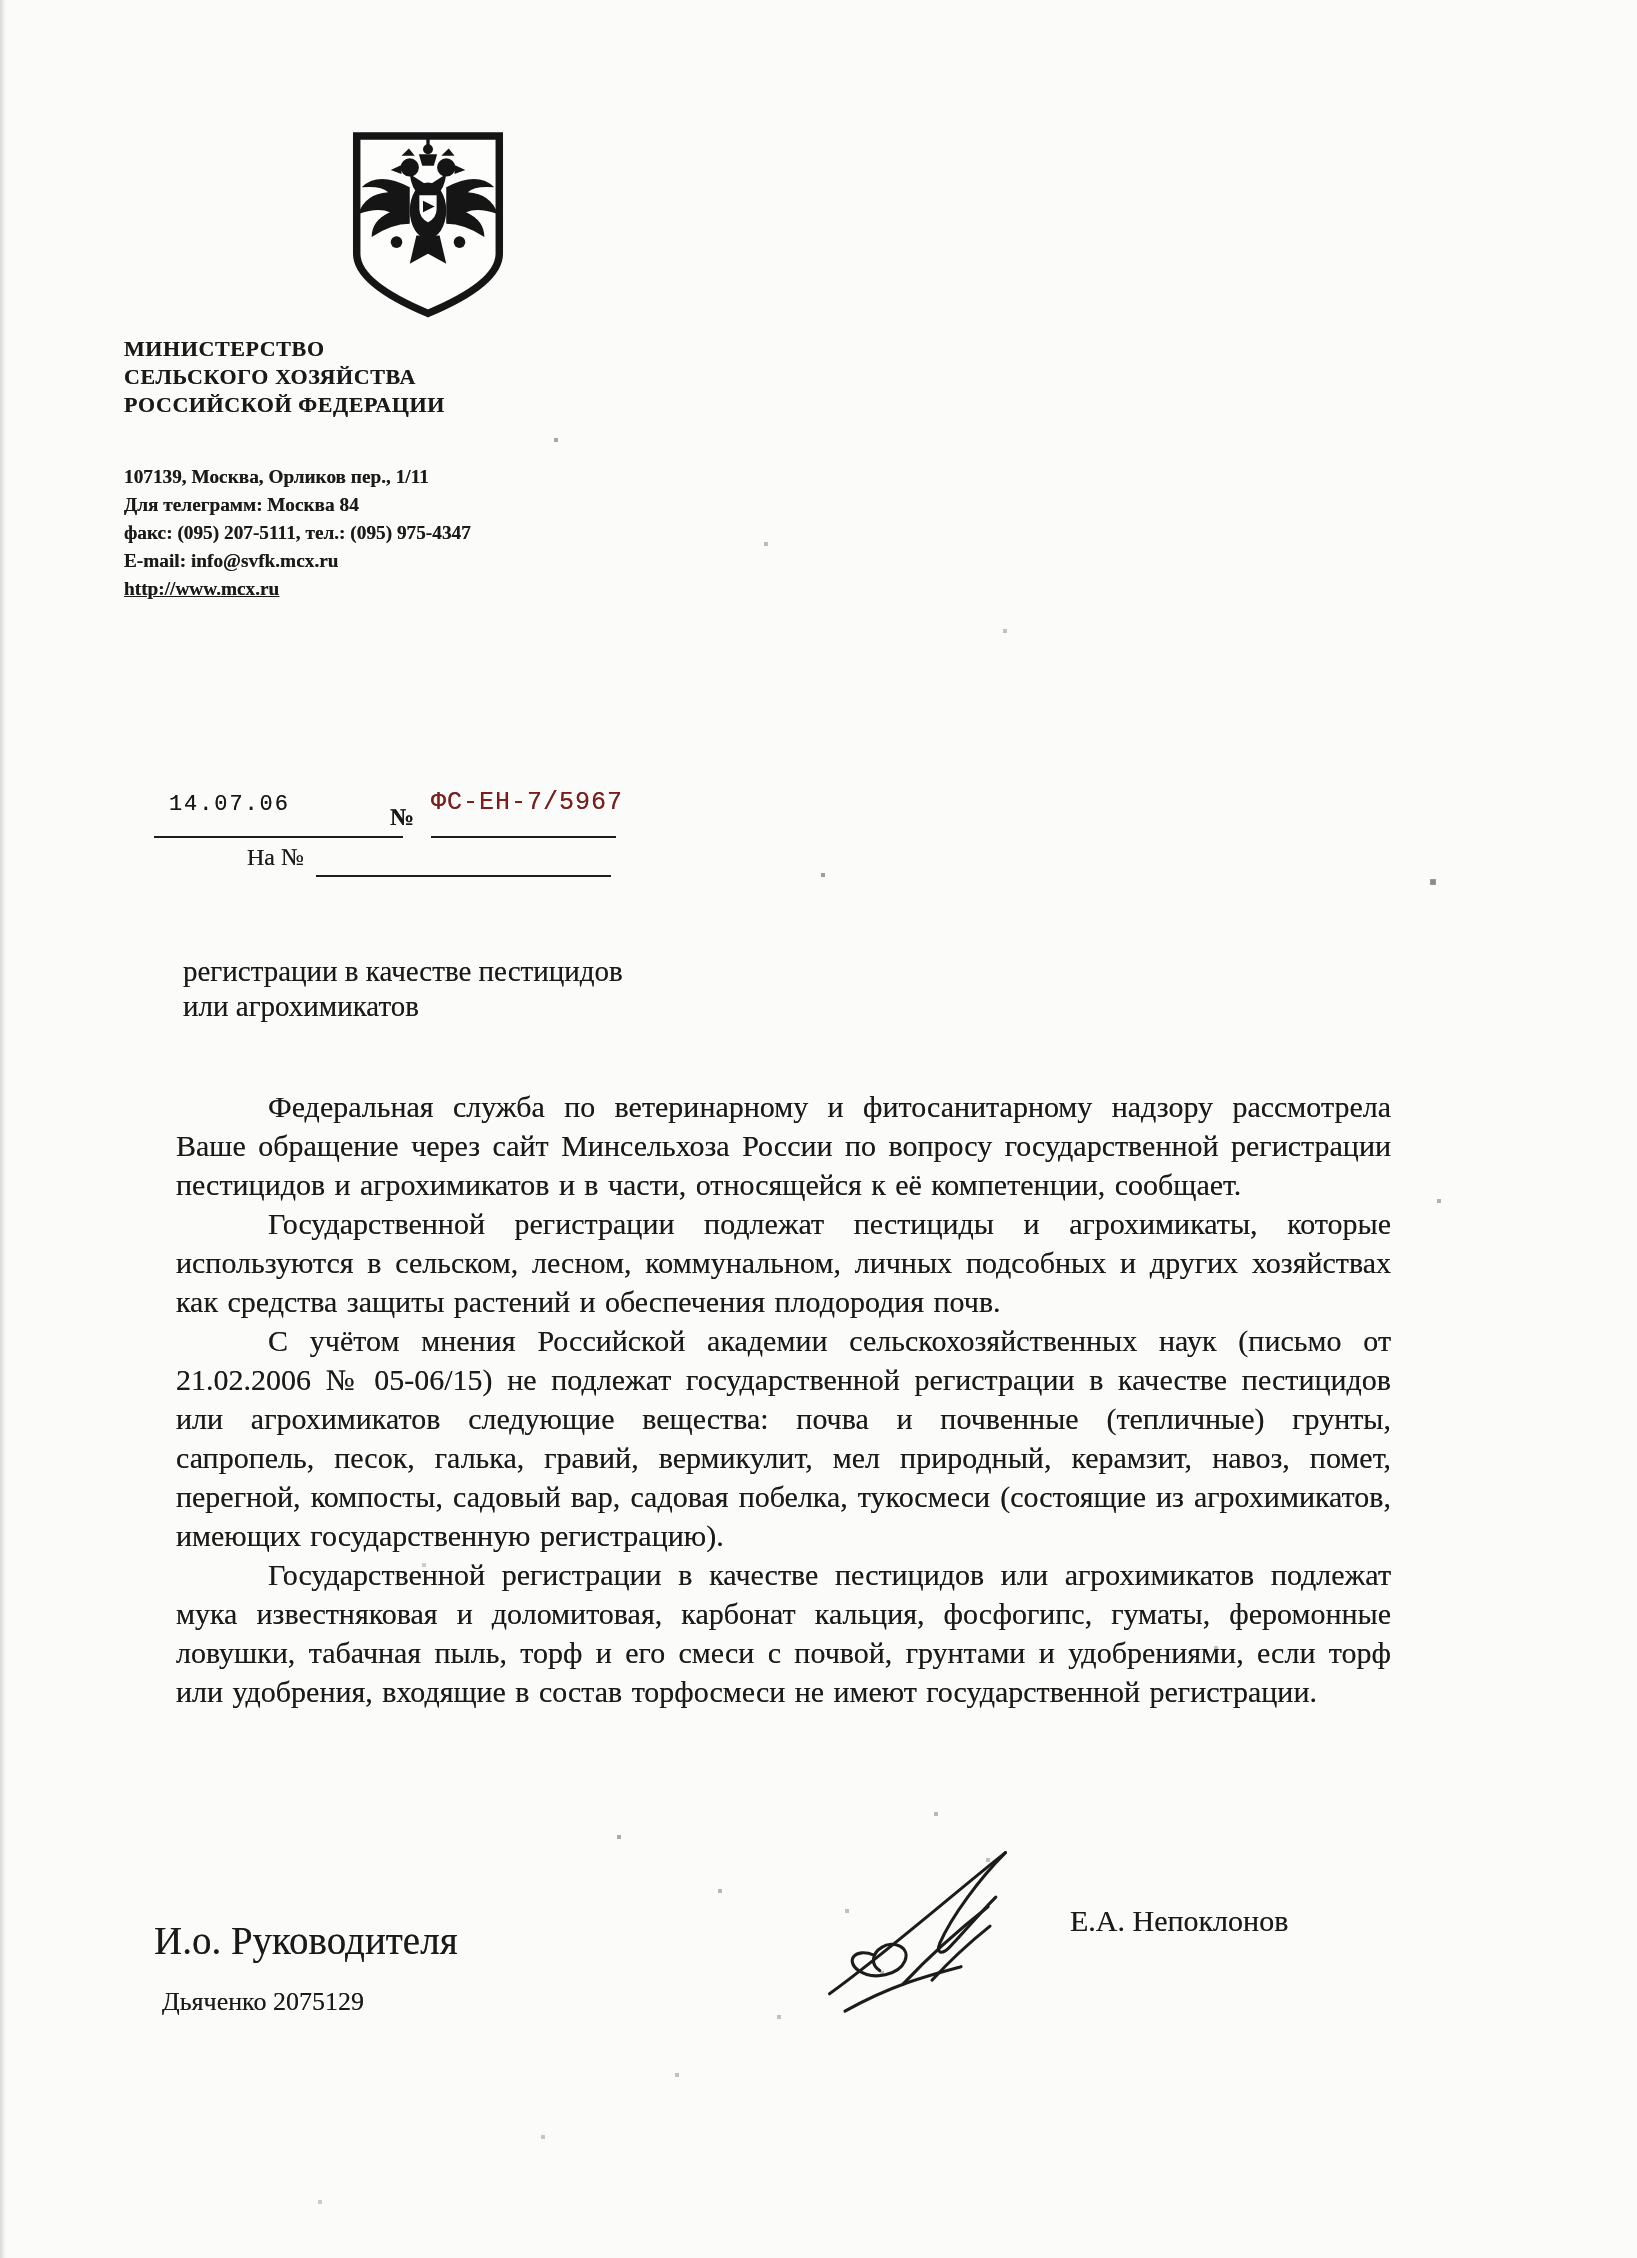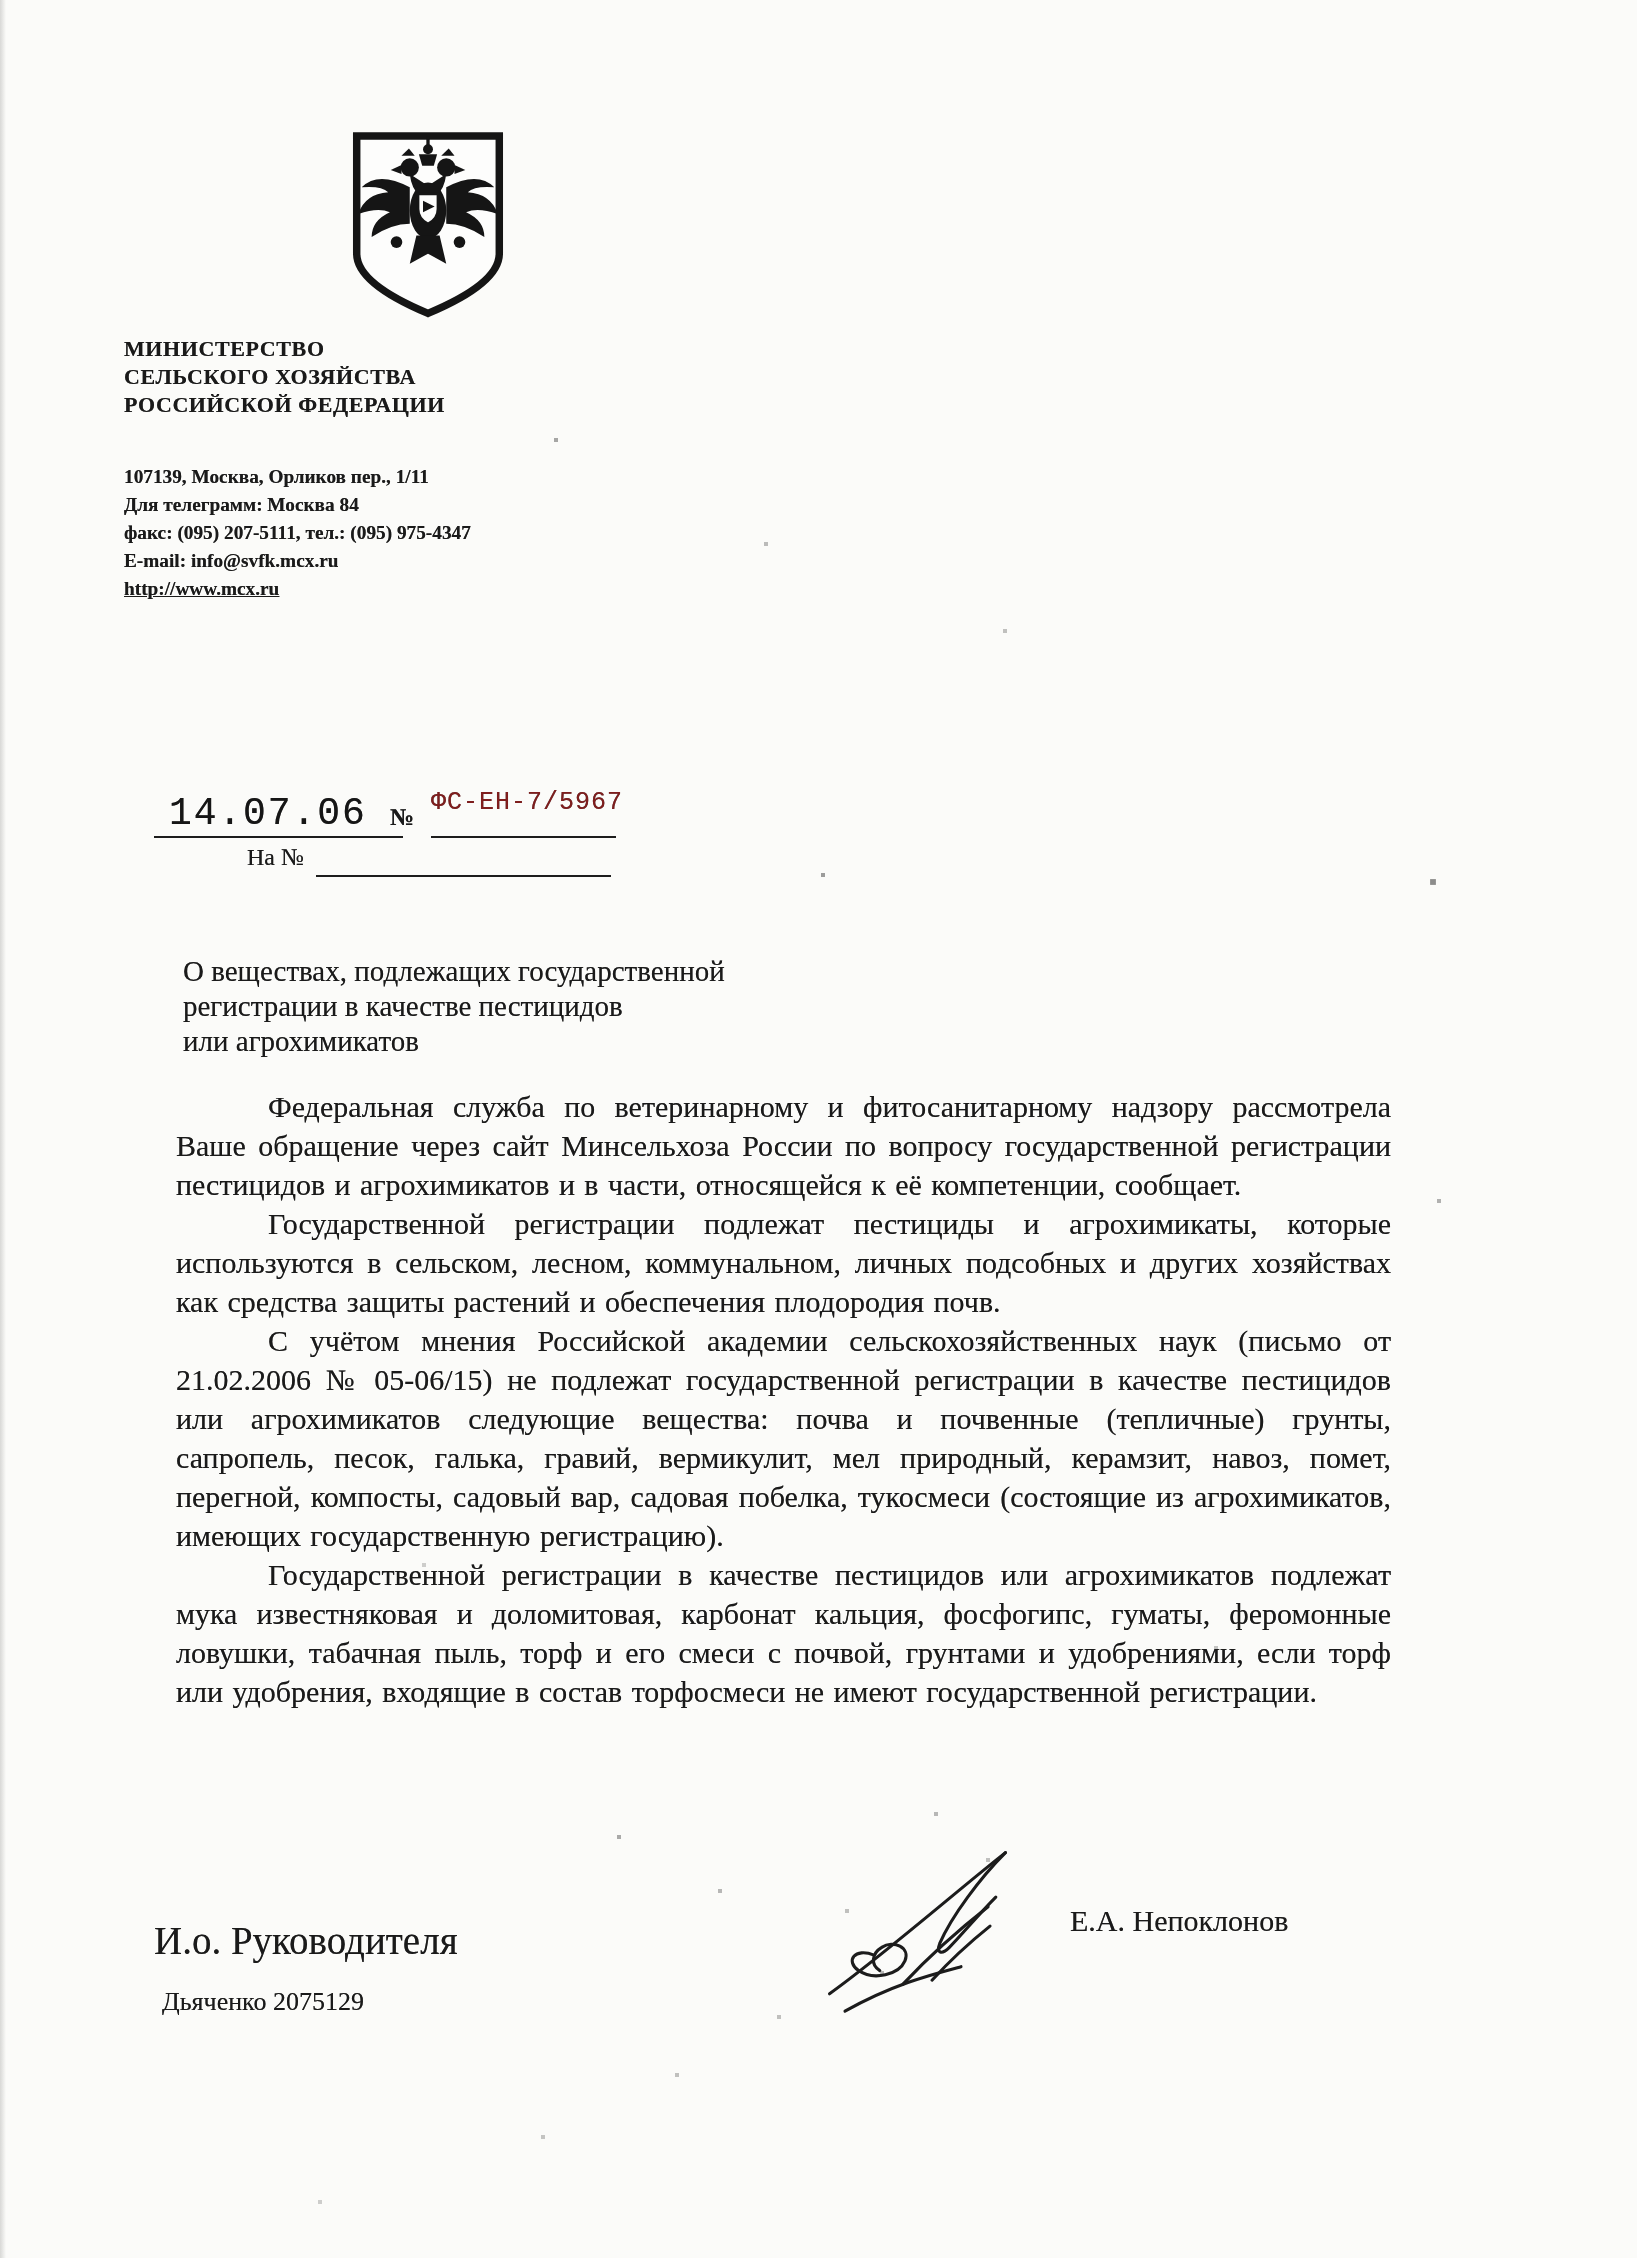--- a/index.html
+++ b/index.html
@@ -51,21 +51,21 @@
   .service{margin-top:35px;}
   .service span{display:block;font-size:26px;line-height:33px;letter-spacing:0.4px;}
   .contact{margin-top:44px;}
   .contact span{display:block;font-size:19.3px;line-height:28px;}
   .contact .www{text-decoration:underline;}
 
   
   .ref-date{
     position:absolute;left:169px;top:792px;
     font-family:"Liberation Mono","DejaVu Sans Mono",monospace;
-    font-size:38px;letter-spacing:1.9px;color:#161616;
+    font-size:22px;letter-spacing:1.9px;color:#161616;
   }
   .ref-no-label{position:absolute;left:390px;top:804px;font-size:24px;font-weight:bold;}
   .ref-no{
     position:absolute;left:431px;top:788px;
     font-family:"Liberation Mono","DejaVu Sans Mono",monospace;
     font-size:25px;letter-spacing:1px;color:#7f1d1d;
   }
   .line{position:absolute;border-top:2.9px solid #1d1d1d;height:0;}
   .date-line{left:154px;top:836px;width:249px;}
   .no-line{left:431px;top:836px;width:185px;}
@@ -141,21 +141,20 @@
 
   <div class="ref-date">14.07.06</div>
   <div class="line date-line"></div>
   <div class="ref-no-label">№</div>
   <div class="ref-no">ФС-ЕН-7/5967</div>
   <div class="line no-line"></div>
   <div class="reply-label">На №</div>
   <div class="line reply-line"></div>
 
   <div class="subject">
-    <span>О веществах, подлежащих государственной</span>
     <span>регистрации в качестве пестицидов</span>
     <span>или агрохимикатов</span>
   </div>
 
   <main class="body-text">
     <p class="para">Федеральная служба по ветеринарному и фитосанитарному надзору рассмотрела Ваше обращение через сайт Минсельхоза России по вопросу государственной регистрации пестицидов и  агрохимикатов и в части, относящейся к её компетенции, сообщает.</p>
     <p class="para">Государственной регистрации подлежат пестициды и агрохимикаты, которые используются в сельском, лесном, коммунальном, личных подсобных и других хозяйствах как средства защиты растений и обеспечения плодородия почв.</p>
     <p class="para">С учётом мнения Российской академии сельскохозяйственных наук (письмо от 21.02.2006 № 05-06/15) не подлежат государственной регистрации в качестве пестицидов или агрохимикатов следующие вещества: почва и почвенные (тепличные) грунты, сапропель, песок, галька, гравий, вермикулит, мел природный, керамзит, навоз, помет, перегной, компосты, садовый вар, садовая побелка, тукосмеси (состоящие из агрохимикатов, имеющих государственную регистрацию).</p>
     <p class="para">Государственной регистрации в качестве пестицидов или агрохимикатов подлежат мука известняковая и  доломитовая, карбонат кальция, фосфогипс, гуматы, феромонные ловушки, табачная пыль, торф и его смеси с почвой, грунтами и удобрениями, если торф или удобрения, входящие в состав торфосмеси не имеют государственной регистрации.</p>
   </main>

